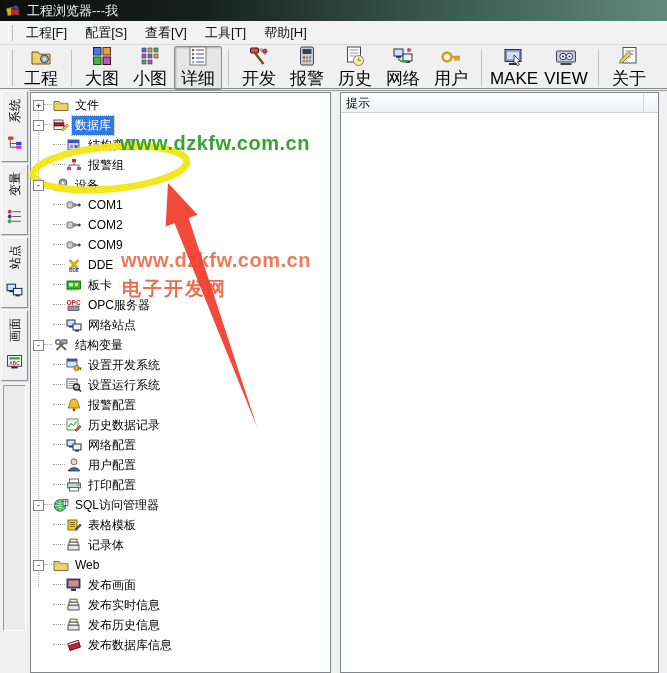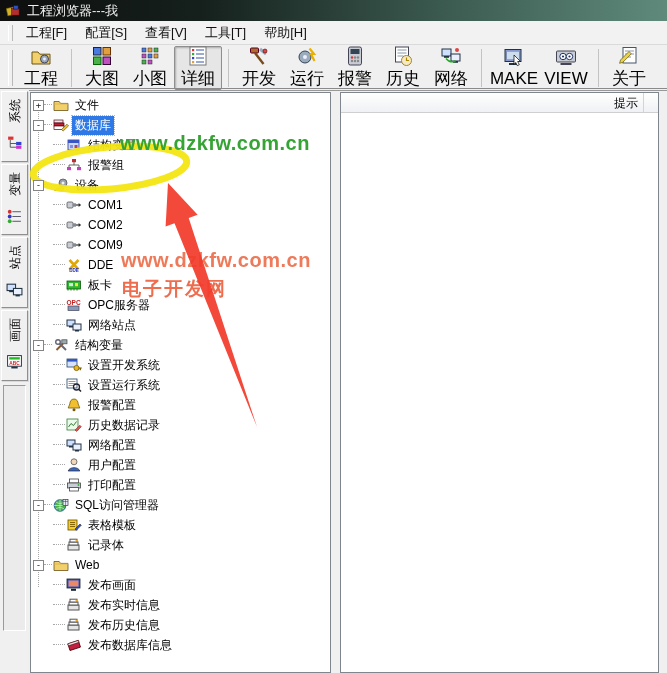--- a/index.html
+++ b/index.html
@@ -77,21 +77,21 @@
   .ti{width:16px;height:16px;display:inline-flex;margin:0 3px 0 1px;flex:0 0 16px;}
   .ti svg,.st-ic svg,.tb-ic svg,.app-ic svg{width:100%;height:100%;}
   .tlabel{padding:1px 3px;white-space:nowrap;color:#000;}
   .tlabel.selected{background:#2e79e6;color:#fff;outline:1px dotted #90b8f0;}
   
   #right-panel{
     position:absolute;left:340px;top:92px;width:319px;height:581px;background:#fff;
     border:1px solid #7f868d;box-sizing:border-box;font-size:12px;
   }
   .rp-header{height:19px;display:flex;background:linear-gradient(#ffffff,#f0f1f4);border-bottom:1px solid #cfcfcf;}
-  .rp-col{padding:2px 5px;border-right:1px solid #d4d4d4;box-sizing:border-box;color:#000;text-align:right;}
+  .rp-col{padding:2px 5px;border-right:1px solid #d4d4d4;box-sizing:border-box;color:#000;}
   .rp-col.c1{width:303px;}
   .rp-col.c2{flex:1;border-right:none;}
   
   .anno{position:absolute;pointer-events:none;}
   #wm-green{left:120px;top:132px;font-size:20px;font-weight:bold;color:#35a435;letter-spacing:.5px;}
   #wm-red-url{left:121px;top:249px;font-size:20px;font-weight:bold;color:#ee7a5a;letter-spacing:.5px;}
   #wm-red-brand{left:122px;top:276px;font-size:19px;font-weight:bold;color:#ee6d4e;letter-spacing:2px;}
   svg.anno{left:0;top:0;width:667px;height:673px;}
 </style>
 </head>
@@ -182,30 +182,20 @@
           <path d="M7 8 L15.5 19" stroke="#7a4a1a" stroke-width="2.4"></path>
           <path d="M12 4 l6 5" stroke="#99aabb" stroke-width="3"></path>
           <circle cx="17" cy="6" r="2" fill="#dd4444" stroke="#500" stroke-width=".6"></circle>
         </svg>
       </span>
       <span>开发</span>
     </div>
     <div class="tb-btn">
       <span class="tb-ic">
         <svg viewBox="0 0 22 22" xmlns="http://www.w3.org/2000/svg">
-          <circle cx="9" cy="12" r="6" fill="#9aabbc" stroke="#345"></circle>
-          <circle cx="9" cy="12" r="2" fill="#eef"></circle>
-          <path d="M13.5 3.5 l4.5 5.5 h-3 l3.5 7" stroke="#e8b000" stroke-width="2.2" fill="none"></path>
-        </svg>
-      </span>
-      <span>运行</span>
-    </div>
-    <div class="tb-btn">
-      <span class="tb-ic">
-        <svg viewBox="0 0 22 22" xmlns="http://www.w3.org/2000/svg">
           <rect x="4.5" y="2" width="13" height="18" rx="1.8" fill="#c8ccd4" stroke="#445"></rect>
           <rect x="6.5" y="4" width="9" height="5" fill="#334455"></rect>
           <circle cx="8" cy="12.5" r="1.2" fill="#dd3333"></circle>
           <circle cx="11" cy="12.5" r="1.2" fill="#888"></circle>
           <circle cx="14" cy="12.5" r="1.2" fill="#888"></circle>
           <circle cx="8" cy="16" r="1.2" fill="#888"></circle>
           <circle cx="11" cy="16" r="1.2" fill="#888"></circle>
           <circle cx="14" cy="16" r="1.2" fill="#888"></circle>
         </svg>
       </span>
@@ -227,20 +217,29 @@
         <svg viewBox="0 0 22 22" xmlns="http://www.w3.org/2000/svg">
           <rect x="2" y="4" width="9" height="7" fill="#cfe0ff" stroke="#234"></rect>
           <rect x="4" y="11" width="5" height="1.8" fill="#234"></rect>
           <rect x="11" y="9" width="9" height="7" fill="#e9effc" stroke="#234"></rect>
           <rect x="13" y="16" width="5" height="1.8" fill="#234"></rect>
           <path d="M6 13.5 q4 5 9.5 2.5" stroke="#2a2" fill="none" stroke-width="1.4"></path>
           <circle cx="17" cy="5" r="2" fill="#dd4444"></circle>
         </svg>
       </span>
       <span>网络</span>
+    </div>
+    <div class="tb-btn">
+      <span class="tb-ic">
+        <svg viewBox="0 0 22 22" xmlns="http://www.w3.org/2000/svg">
+          <circle cx="7" cy="12" r="4.4" fill="none" stroke="#d4a017" stroke-width="2.6"></circle>
+          <path d="M11.5 12 h8.5 M15.5 12 v3.4 M18.5 12 v3.4" stroke="#d4a017" stroke-width="2.6"></path>
+        </svg>
+      </span>
+      <span>用户</span>
     </div>
     <div class="tb-sep"></div>
     <div class="tb-btn wide">
       <span class="tb-ic">
         <svg viewBox="0 0 22 22" xmlns="http://www.w3.org/2000/svg">
           <rect x="2" y="2.5" width="16" height="12" fill="#8899cc" stroke="#234"></rect>
           <rect x="3.8" y="4.3" width="12.4" height="8.4" fill="#cuddle"></rect>
           <rect x="3.8" y="4.3" width="12.4" height="8.4" fill="#ccddee"></rect>
           <rect x="6" y="16" width="8" height="2" fill="#234"></rect>
           <path d="M11 8 l6.5 6.5 h-2.8 l1.6 3.2 -2 1 -1.6-3.2 -1.7 2 z" fill="#fff" stroke="#000" stroke-width=".7"></path>

